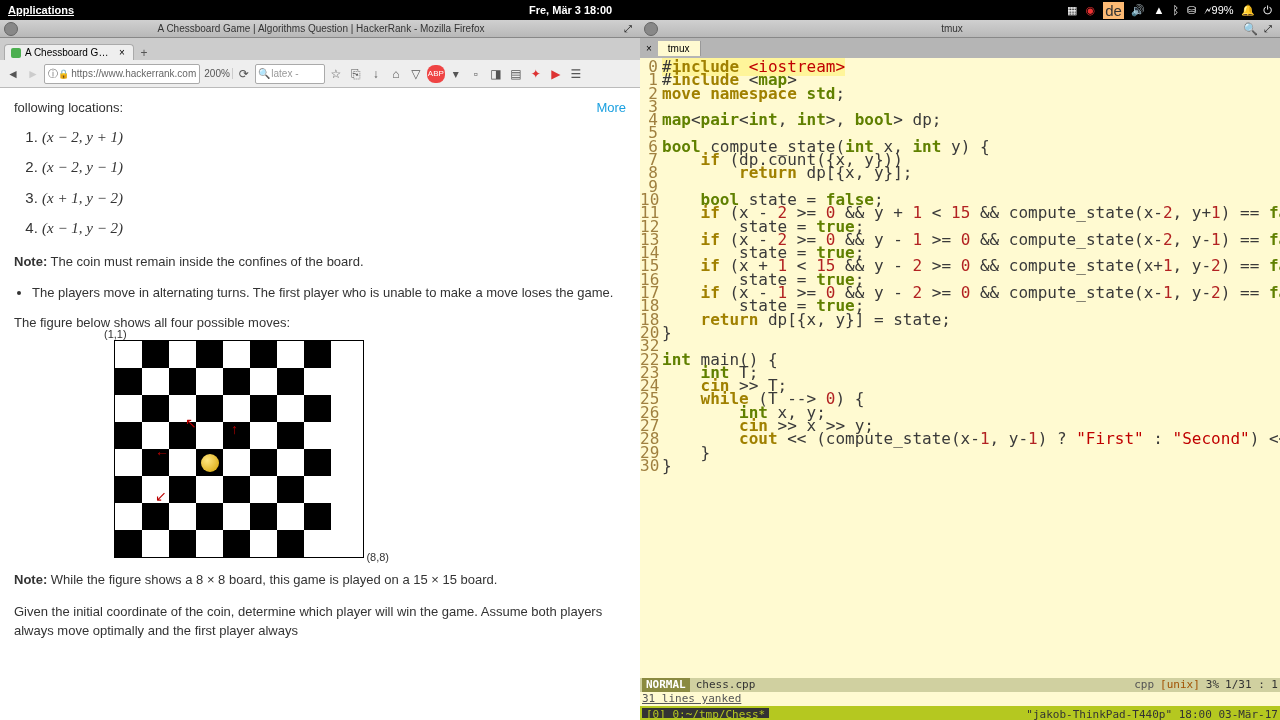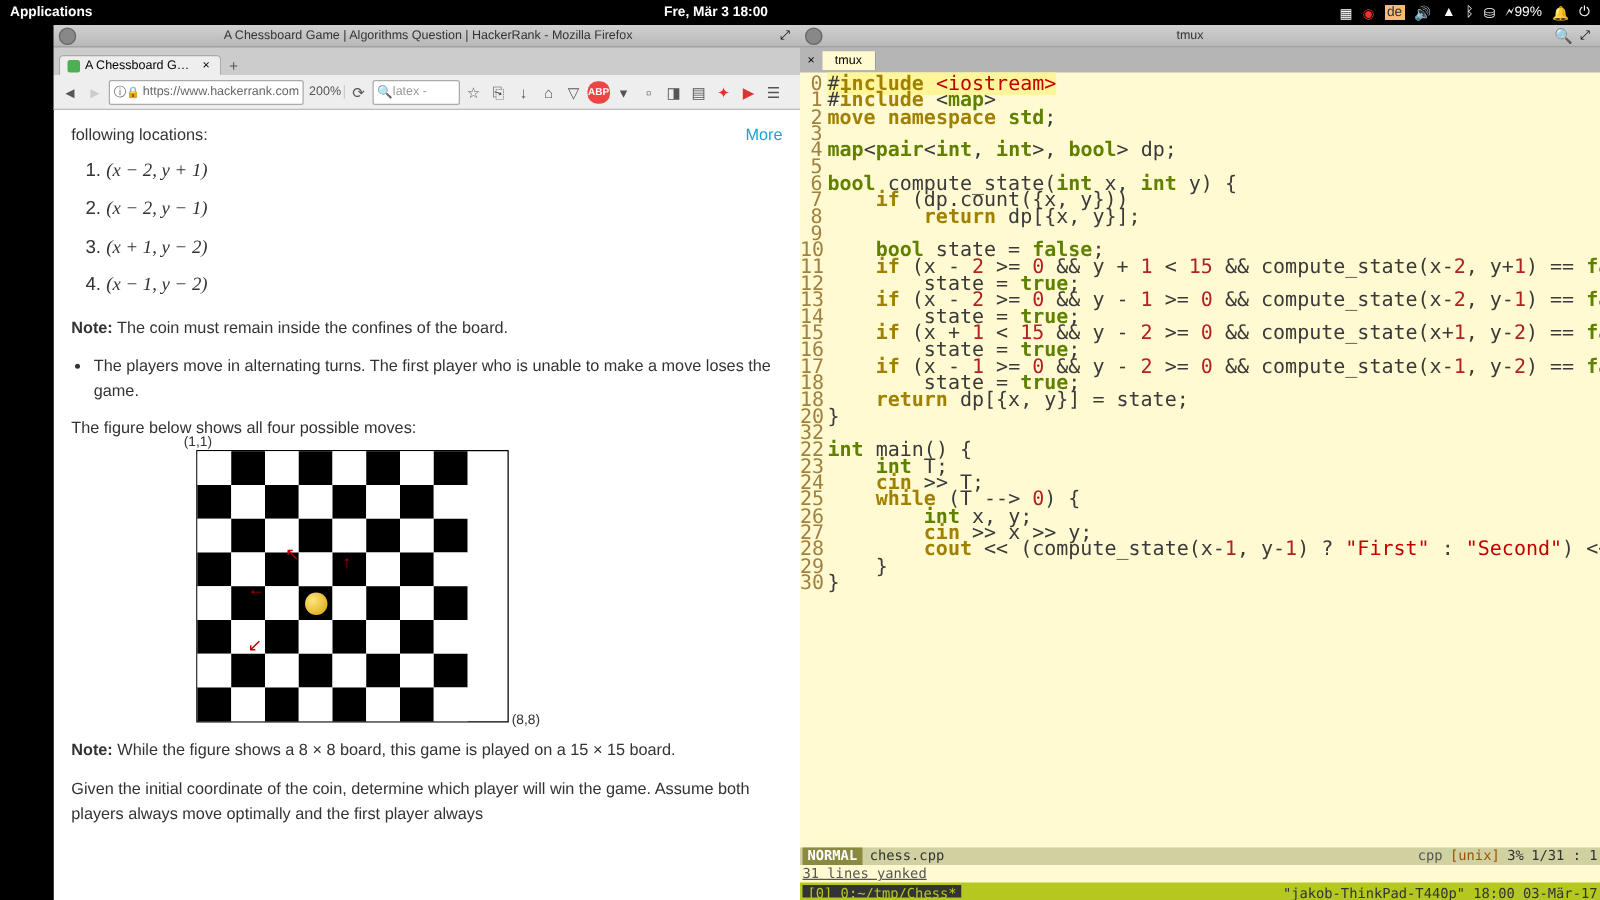--- a/index.html
+++ b/index.html
@@ -1,26 +1,26 @@
 <!DOCTYPE html>
 <html><head>
 <meta charset="utf-8">
 <style>
   * { margin: 0; padding: 0; box-sizing: border-box; }
   body { font-family: sans-serif; font-size: 12px; background: #000; width: 1280px; height: 720px; overflow: hidden; }
   
   
   .menubar { background: #000; color: #fff; height: 20px; display: flex; align-items: center; padding: 0 8px; font-size: 11px; }
-  .menubar .apps { font-weight: bold; }
+  .menubar .apps { font-weight: bold; text-decoration: underline; }
   .menubar .center { flex: 1; text-align: center; font-weight: bold; }
   .menubar .tray { display: flex; gap: 8px; align-items: center; }
   .menubar .tray span { display: inline-flex; align-items: center; }
   
   
-  .workspace { display: flex; height: 700px; margin-left: 43px; }
+  .workspace { display: flex; height: 700px; }
   .pane-left { width: 640px; background: #fff; display: flex; flex-direction: column; }
   .pane-right { width: 640px; background: #fffad1; display: flex; flex-direction: column; }
   
   
   .titlebar { background: linear-gradient(#d0d0d0, #b8b8b8); height: 18px; display: flex; align-items: center; font-size: 10px; border-bottom: 1px solid #888; position: relative; }
   .titlebar .close { width: 14px; height: 14px; border-radius: 7px; background: #888; margin: 0 4px; border: 1px solid #666; }
   .titlebar .title { flex: 1; text-align: center; color: #333; }
   .titlebar .max { width: 12px; height: 12px; margin: 0 4px; }
   
   
@@ -88,21 +88,21 @@
 </style>
 </head>
 <body>
 
 <div class="menubar">
   <span class="apps">Applications</span>
   <span class="center">Fre, Mär 3  18:00</span>
   <span class="tray">
     <span>▦</span>
     <span style="color:#e33">◉</span>
-    <span style="background:#fdba74;color:#333;padding:0 2px;font-size:11px">de</span>
+    <span style="background:#fdba74;color:#333;padding:0 2px;font-size:15px">de</span>
     <span>🔊</span>
     <span>▲</span>
     <span>ᛒ</span>
     <span>⛁</span>
     <span>🗲 <span>99%</span></span>
     <span>🔔</span>
     <span>⏻</span>
   </span>
 </div>
 
@@ -134,21 +134,21 @@
       <span class="ff-btn">⟳</span>
       <div class="searchbar">
         <span>🔍</span>
         <span>latex -</span>
       </div>
       <span class="ff-btn">☆</span>
       <span class="ff-btn">⎘</span>
       <span class="ff-btn">↓</span>
       <span class="ff-btn">⌂</span>
       <span class="ff-btn">▽</span>
-      <span class="ff-btn" style="background:#ef4444;color:#fff;border-radius:8px;font-size:8px;font-weight:bold">ABP</span>
+      <span class="ff-btn" style="background:#ef4444;color:#fff;border-radius:8px;font-size:8px;font-weight:normal">ABP</span>
       <span class="ff-btn">▾</span>
       <span class="ff-btn">▫</span>
       <span class="ff-btn">◨</span>
       <span class="ff-btn">▤</span>
       <span class="ff-btn" style="color:#d33">✦</span>
       <span class="ff-btn" style="color:#d33">▶</span>
       <span class="ff-btn">☰</span>
     </div>
 
     <div class="content">

